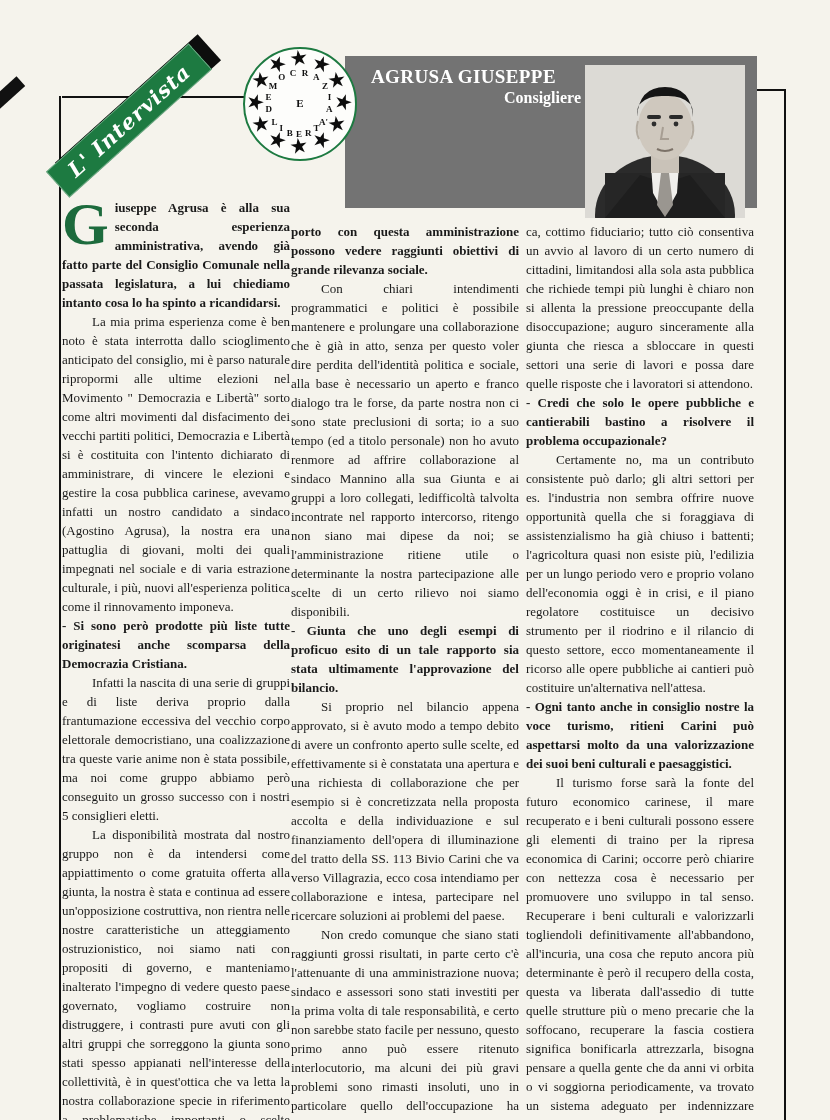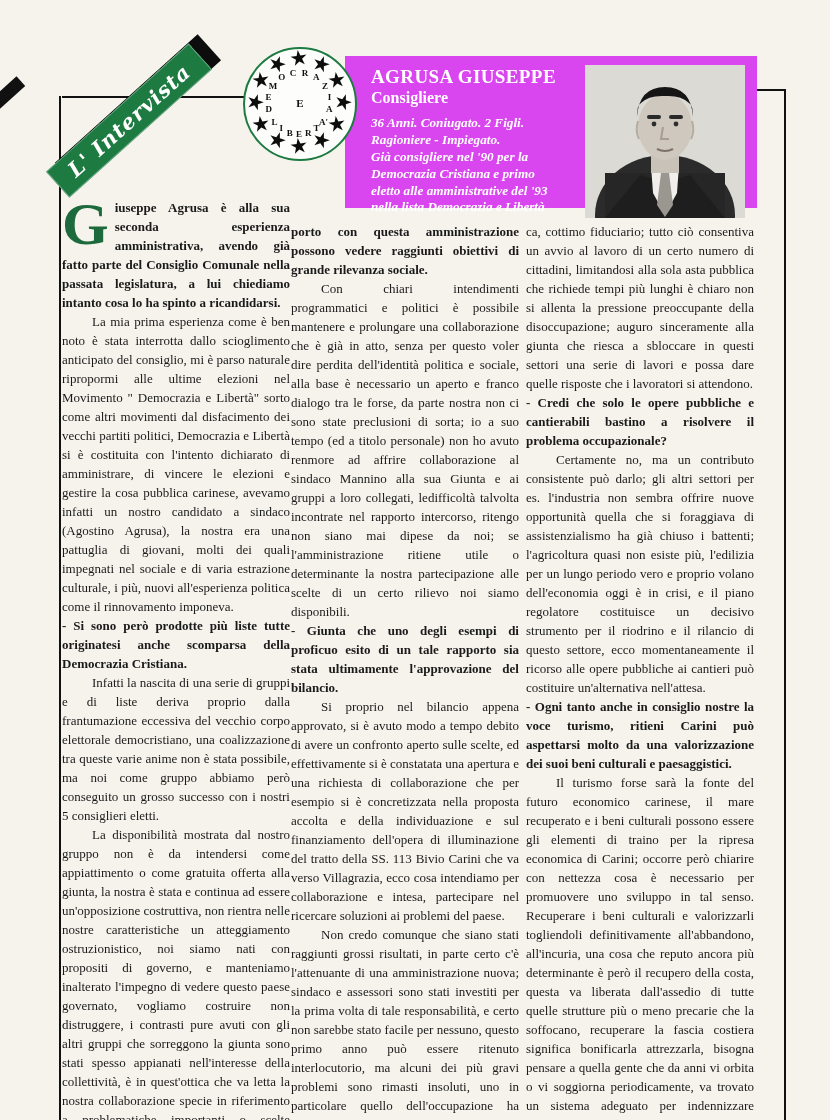--- a/index.html
+++ b/index.html
@@ -44,26 +44,26 @@
     font-size:9px;font-weight:bold;color:#111;line-height:12px;
     font-family:"Liberation Serif", serif;
   }
   .logo-center{
     position:absolute;left:0;right:0;top:50px;text-align:center;
     font-size:11px;font-weight:bold;color:#111;
   }
   
   #header-box{
     position:absolute;left:345px;top:56px;width:412px;height:152px;
-    background:#d946ef;z-index:2;color:#fff;
+    background:#737373;z-index:2;color:#fff;
     padding:0;box-sizing:border-box;
   }
   #header-text{position:absolute;left:26px;top:10px;width:210px;}
   #person-name{font-size:19px;font-weight:bold;letter-spacing:.4px;margin:0;}
-  #person-role{font-size:16px;font-weight:bold;margin:1px 0 8px 0;}
+  #person-role{font-size:16px;font-weight:bold;margin:1px 0 16px 0;text-align:right;}
   #person-bio{
     font-size:13.2px;font-weight:bold;font-style:italic;line-height:1.28;
     white-space:pre-line;
   }
   #photo-frame{
     position:absolute;left:240px;top:9px;width:160px;height:153px;
     background:#e9e7e2;overflow:hidden;
   }
   
   .col{
@@ -130,26 +130,20 @@
       <span class="logo-letter" style="left: 67.6328px; top: 75.4967px;">T</span>
       <span class="logo-letter" style="left: 74.4283px; top: 69.0855px;">A'</span>
     </div>
   <div class="logo-center">E</div>
 </div>
 
 <div id="header-box">
   <div id="header-text">
     <div id="person-name">AGRUSA GIUSEPPE</div>
     <div id="person-role">Consigliere</div>
-    <div id="person-bio">36 Anni. Coniugato. 2 Figli.
-Ragioniere - Impiegato.
-Già consigliere nel '90 per la
-Democrazia Cristiana e primo
-eletto alle amministrative del '93
-nella lista Democrazia e Libertà</div>
   </div>
   <div id="photo-frame">
     <svg width="160" height="153" viewBox="0 0 160 153">
       <rect x="0" y="0" width="160" height="153" fill="#dcdad5"></rect>
       <rect x="0" y="0" width="160" height="153" fill="url(#g0)" opacity="0"></rect>
       <ellipse cx="80" cy="150" rx="70" ry="60" fill="#2b2b2b"></ellipse>
       <rect x="20" y="108" width="120" height="45" fill="#262626"></rect>
       <path d="M20 153 L55 110 L80 118 L105 110 L140 153 Z" fill="#1e1e1e"></path>
       <path d="M66 100 L94 100 L92 128 L80 150 L68 128 Z" fill="#f0efec"></path>
       <path d="M76 108 L84 108 L88 140 L80 152 L72 140 Z" fill="#9a9690"></path>

